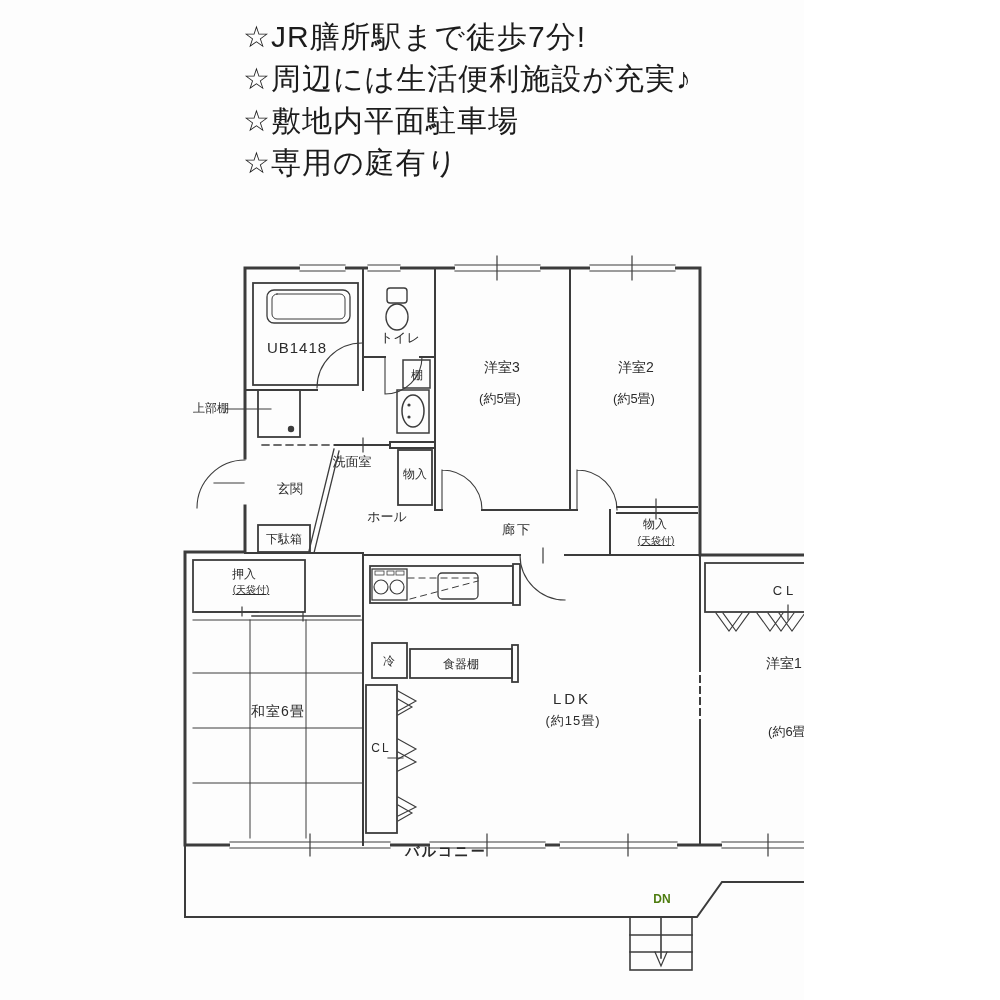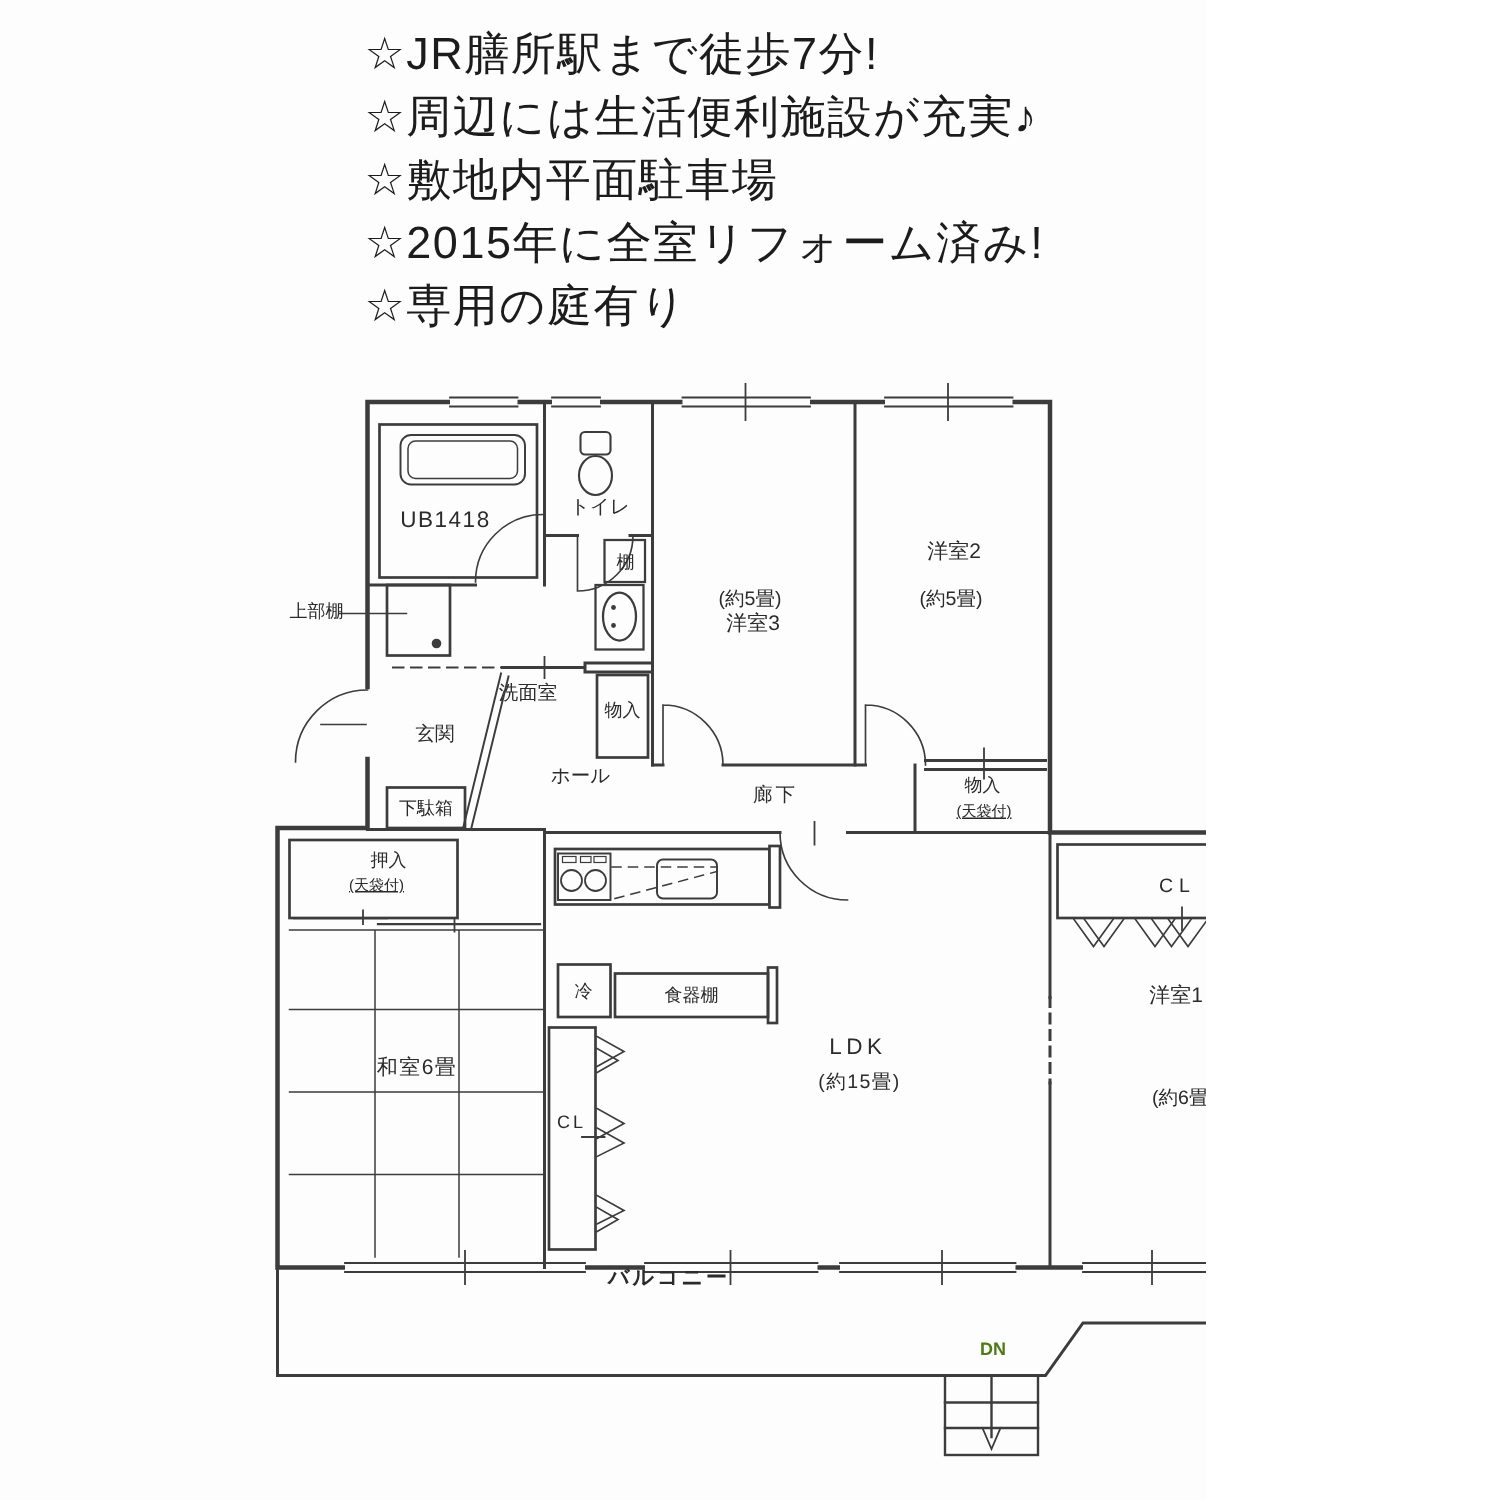--- a/index.html
+++ b/index.html
@@ -17,21 +17,20 @@
 </style>
 </head>
 <body>
 
 <div id="canvas">
 
   <div id="header">
     <div>☆JR膳所駅まで徒歩7分!</div>
     <div>☆周辺には生活便利施設が充実♪</div>
     <div>☆敷地内平面駐車場</div>
-    <div>☆2015年に全室リフォーム済み!</div>
     <div>☆専用の庭有り</div>
   </div>
 
   <svg id="plan-svg" width="1000" height="1000" viewBox="0 0 1000 1000" fill="none" stroke="#3c3c3c" stroke-linecap="square">
 
     <g stroke-width="3">
       <path d="M245,268 H700 V555 H878 V845 H185 V552 H245 V506 M245,458 V268"></path>
     </g>
 
     <g stroke-width="1.2">
@@ -162,35 +161,35 @@
     <g stroke-width="1.8">
       <rect x="705" y="563" width="165" height="49"></rect>
       <path d="M716,613 L729,631 L742,613 M723,613 L736,631 L749,613" stroke-width="1.1"></path>
       <path d="M757,613 L770,631 L783,613 M768,613 L781,631 L794,613 M779,613 L792,631 L805,613" stroke-width="1.1"></path>
       <path d="M833,613 L846,631 L859,613 M840,613 L853,631 L866,613" stroke-width="1.1"></path>
     </g>
   </svg>
 
   <div class="lbl s15 ls1" style="left:297px;top:347px;">UB1418</div>
   <div class="lbl s13" style="left:400px;top:338px;">トイレ</div>
-  <div class="lbl s14" style="left:502px;top:368px;margin-top:48px;">洋室3</div>
+  <div class="lbl s14" style="left:502px;top:368px;">洋室3</div>
   <div class="lbl s13" style="left:500px;top:399px;">(約5畳)</div>
   <div class="lbl s14" style="left:636px;top:368px;">洋室2</div>
   <div class="lbl s13" style="left:634px;top:399px;">(約5畳)</div>
   <div class="lbl s12" style="left:417px;top:375px;">棚</div>
   <div class="lbl s12" style="left:211px;top:408px;">上部棚</div>
   <div class="lbl s13" style="left:352px;top:418px;margin-top:44px;">洗面室</div>
   <div class="lbl s12" style="left:415px;top:474px;">物入</div>
   <div class="lbl s13" style="left:290px;top:489px;">玄関</div>
   <div class="lbl s13" style="left:357px;top:517px;margin-left:30px;">ホール</div>
   <div class="lbl s12" style="left:284px;top:539px;">下駄箱</div>
   <div class="lbl s13 ls2" style="left:517px;top:530px;text-align:right;">廊下</div>
   <div class="lbl s12" style="left:655px;top:524px;">物入</div>
   <div class="lbl s10" style="left:656px;top:541px;">(天袋付)</div>
-  <div class="lbl s12" style="left:259px;top:574px;font-family:Liberation Serif, serif;">押入</div>
+  <div class="lbl s12" style="left:244px;top:574px;font-family:Liberation Serif, serif;">押入</div>
   <div class="lbl s10" style="left:251px;top:590px;">(天袋付)</div>
   <div class="lbl s14 ls1" style="left:278px;top:712px;">和室6畳</div>
   <div class="lbl s12" style="left:389px;top:661px;">冷</div>
   <div class="lbl s12" style="left:461px;top:664px;">食器棚</div>
   <div class="lbl s15 ls3" style="left:572px;top:698px;">LDK</div>
   <div class="lbl s13 ls1" style="left:573px;top:721px;">(約15畳)</div>
   <div class="lbl s12 ls2" style="left:381px;top:748px;">CL</div>
   <div class="lbl s13 ls4" style="left:785px;top:590px;">CL</div>
   <div class="lbl s14" style="left:784px;top:664px;">洋室1</div>
   <div class="lbl s13" style="left:789px;top:732px;">(約6畳)</div>

